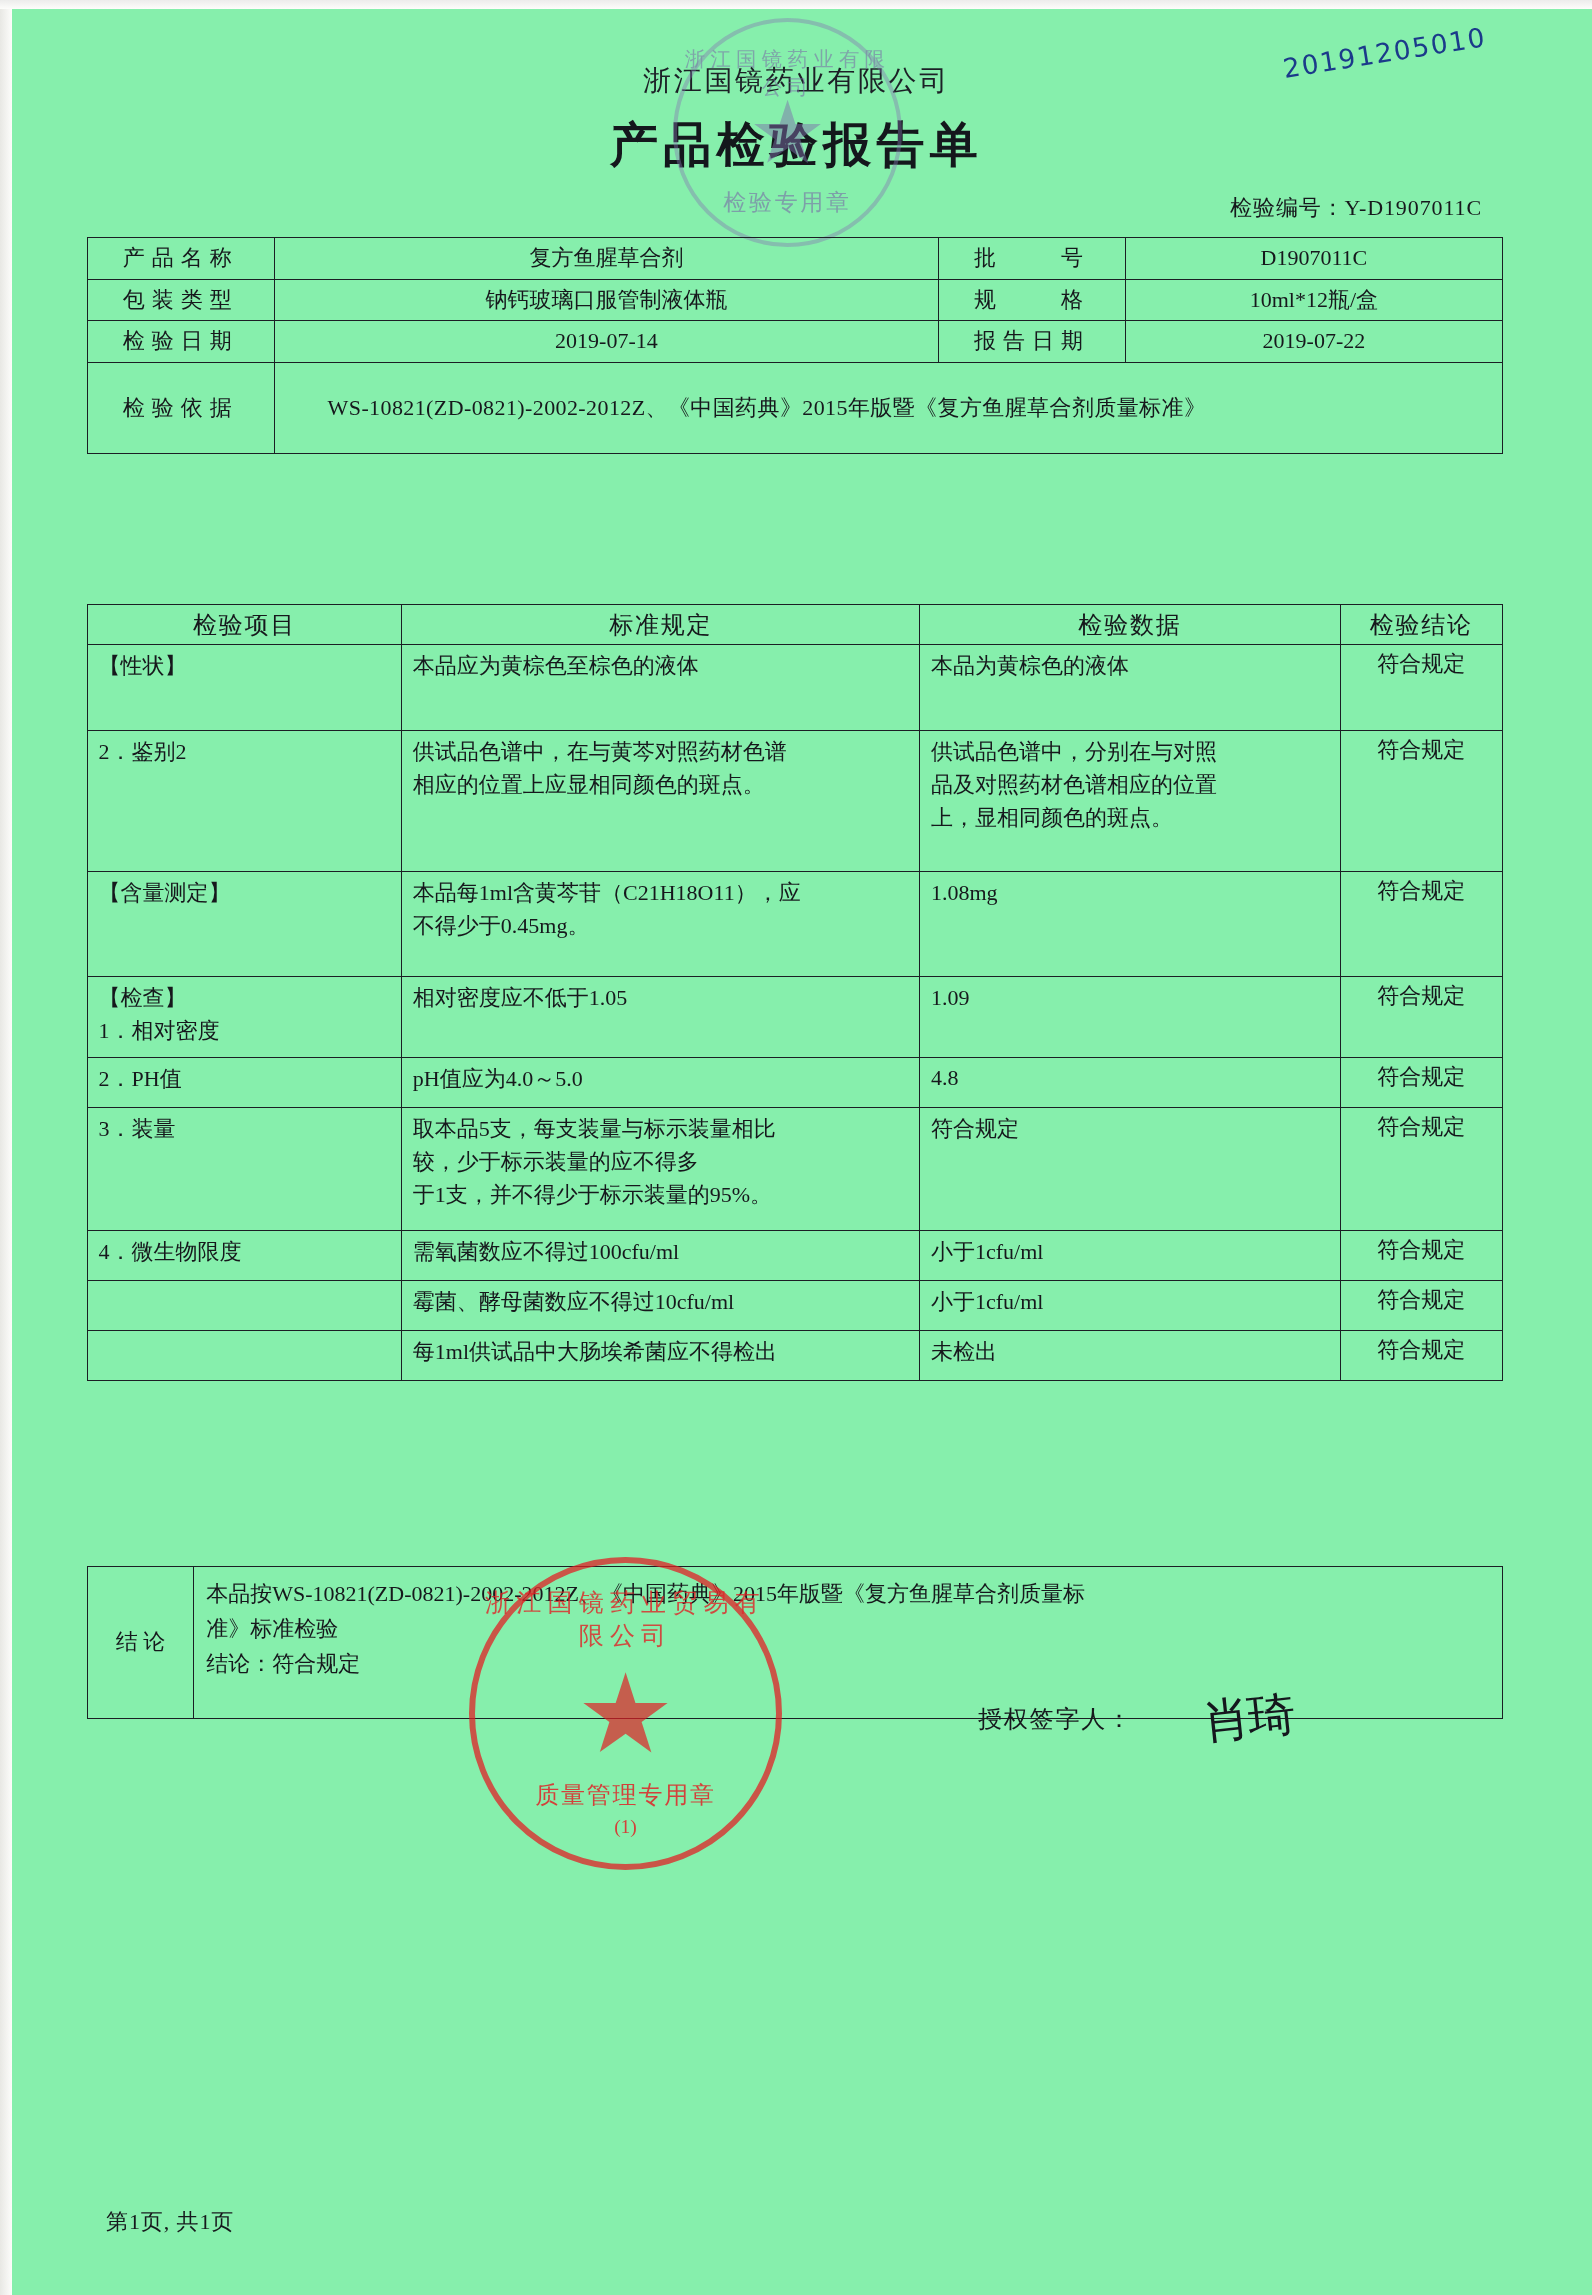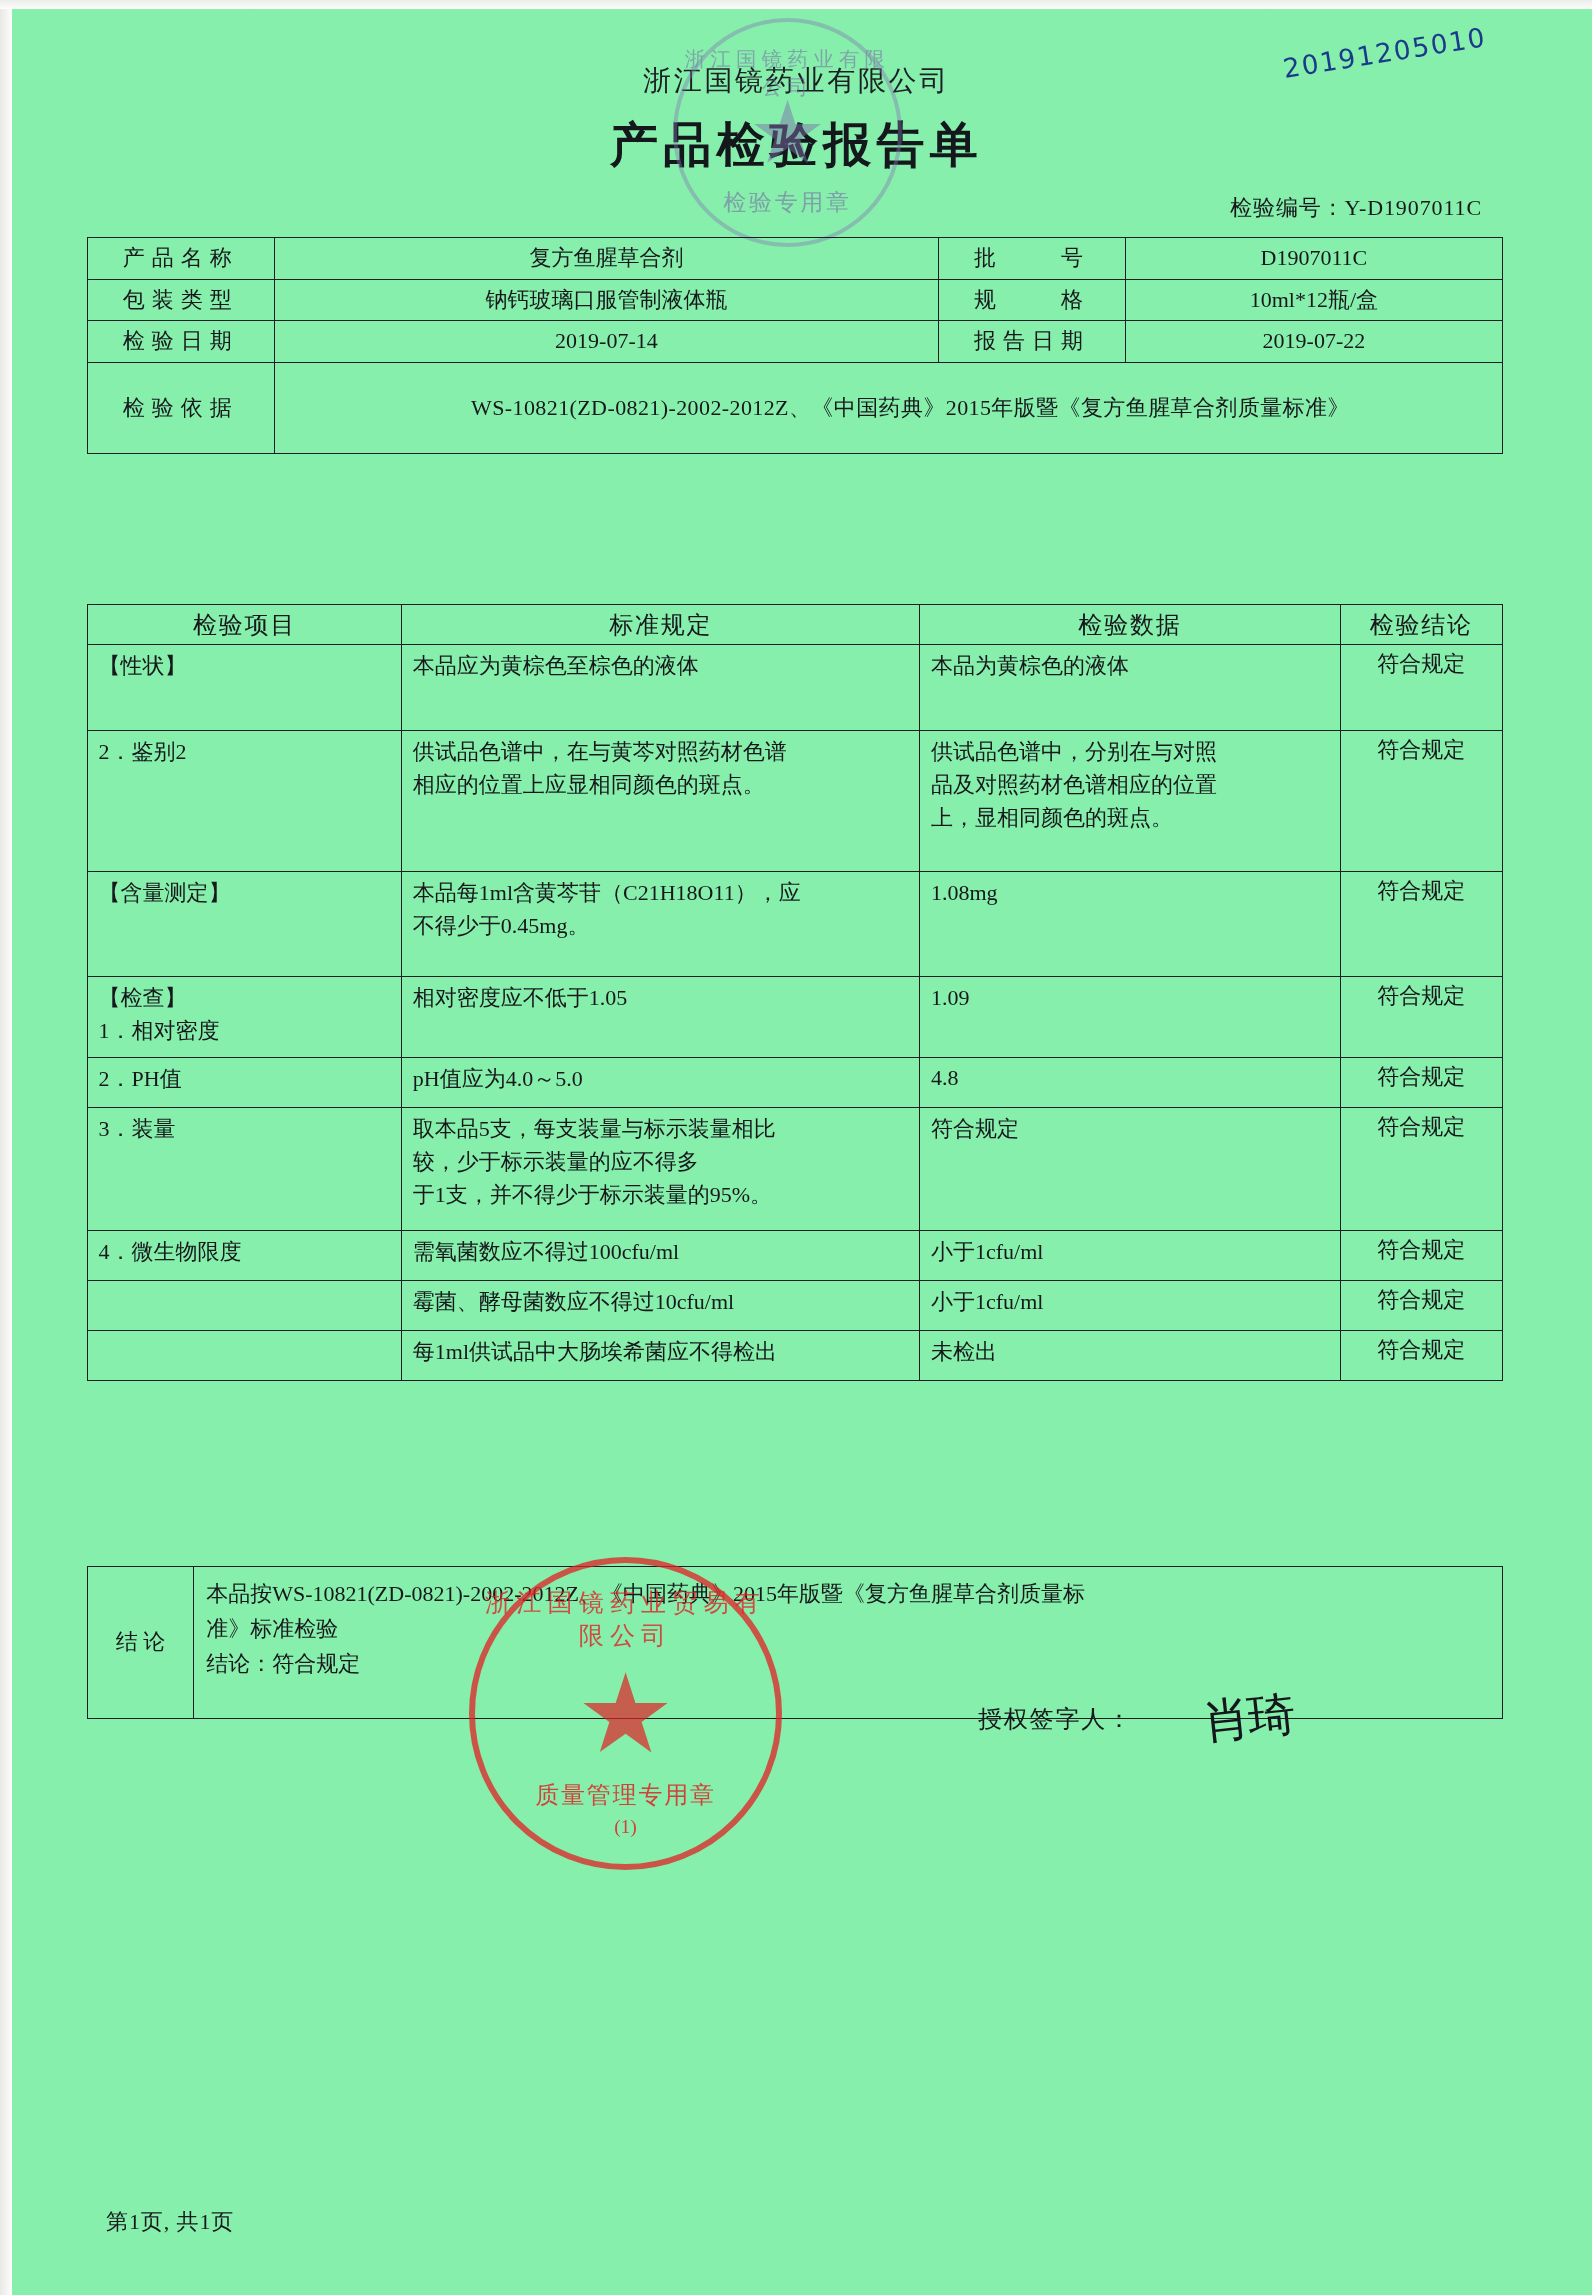--- a/index.html
+++ b/index.html
@@ -173,21 +173,21 @@
     left: 87px; top: 237px;
     width: 1416px;
   }
   .cell-label {
     text-align: center;
     letter-spacing: 7px;
     white-space: nowrap;
   }
   .cell-label.tight { letter-spacing: 2.7px; }
   .cell-val { text-align: center; }
-  .cell-basis { padding-left: 53px; letter-spacing: 0.4px; text-align: center; }
+  .cell-basis { padding-left: 53px; letter-spacing: 0.4px; }
 
   .t-main {
     left: 87px; top: 604px;
     width: 1416px;
   }
   .t-main td { padding: 3.5px 10.6px; }
   .col-head {
     text-align: center;
     font-size: 24px;
     letter-spacing: 1.8px;

